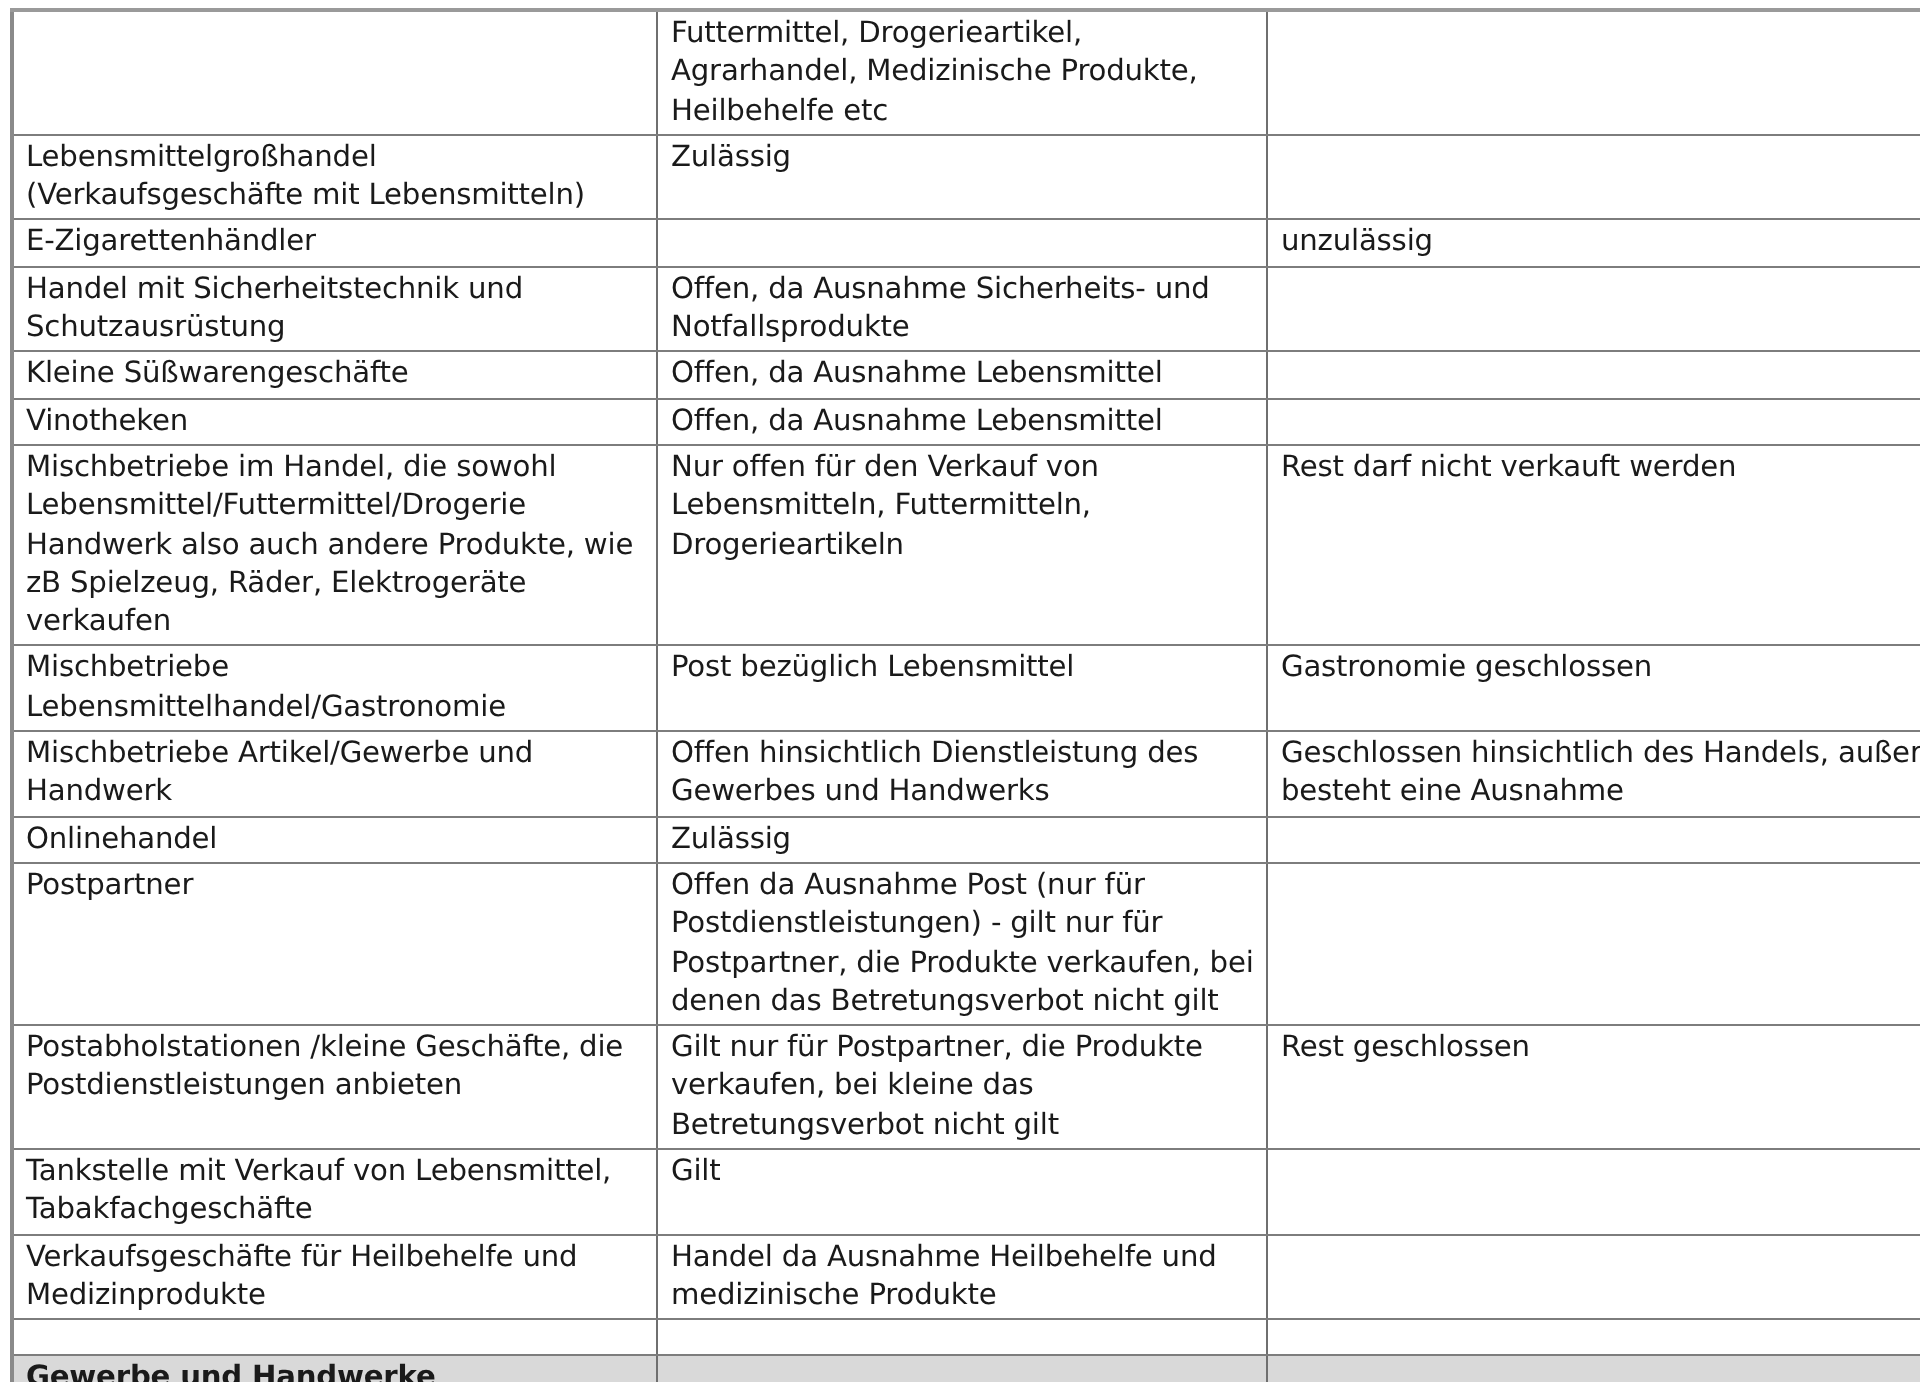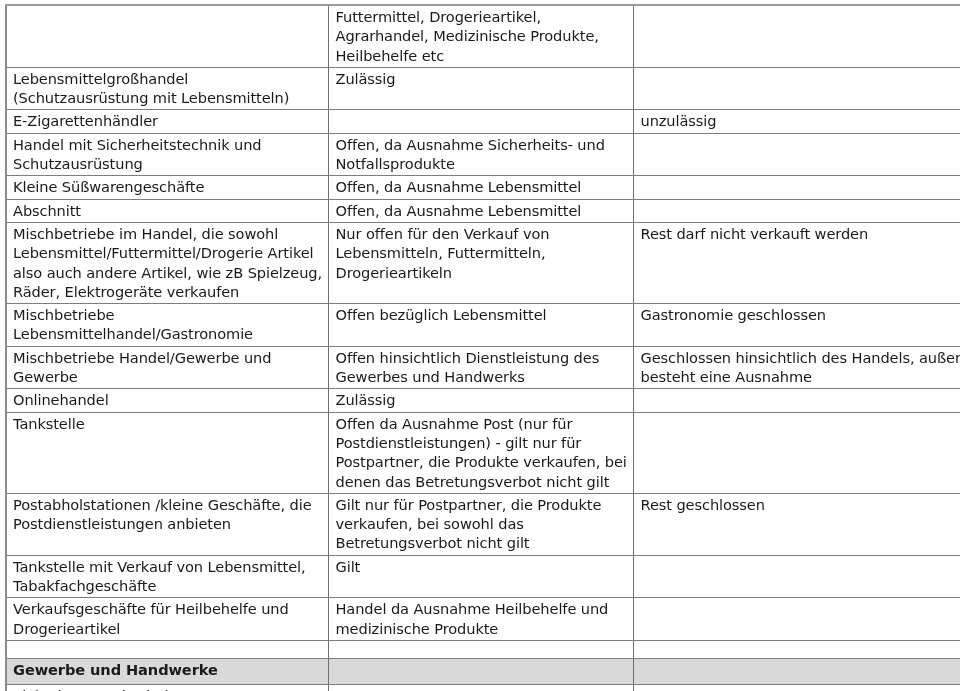--- a/index.html
+++ b/index.html
@@ -67,81 +67,81 @@
       <col class="c2">
       <col class="c3">
     </colgroup>
     <tbody>
         <tr style="height: 52px;">
           <td class="c1cell"></td>
           <td class="c2cell">Futtermittel, Drogerieartikel, Agrarhandel, Medizinische Produkte, Heilbehelfe etc</td>
           <td class="c3cell"></td>
         </tr>
         <tr style="height: 37px;">
-          <td class="c1cell">Lebensmittelgroßhandel (Schutzausrüstung mit Lebensmitteln)</td>
+          <td class="c1cell">Lebensmittelgroßhandel (Verkaufsgeschäfte mit Lebensmitteln)</td>
           <td class="c2cell">Zulässig</td>
           <td class="c3cell"></td>
         </tr>
         <tr style="height: 18px;">
           <td class="c1cell">E-Zigarettenhändler</td>
           <td class="c2cell"></td>
           <td class="c3cell">unzulässig</td>
         </tr>
         <tr style="height: 37px;">
           <td class="c1cell">Handel mit Sicherheitstechnik und Schutzausrüstung</td>
           <td class="c2cell">Offen, da Ausnahme Sicherheits- und Notfallsprodukte</td>
           <td class="c3cell"></td>
         </tr>
         <tr style="height: 18px;">
           <td class="c1cell">Kleine Süßwarengeschäfte</td>
           <td class="c2cell">Offen, da Ausnahme Lebensmittel</td>
           <td class="c3cell"></td>
         </tr>
         <tr style="height: 18px;">
-          <td class="c1cell">Abschnitt</td>
+          <td class="c1cell">Vinotheken</td>
           <td class="c2cell">Offen, da Ausnahme Lebensmittel</td>
           <td class="c3cell"></td>
         </tr>
         <tr style="height: 74px;">
-          <td class="c1cell">Mischbetriebe im Handel, die sowohl Lebensmittel/Futtermittel/Drogerie Artikel also auch andere Artikel, wie zB Spielzeug, Räder, Elektrogeräte verkaufen</td>
+          <td class="c1cell">Mischbetriebe im Handel, die sowohl Lebensmittel/Futtermittel/Drogerie Handwerk also auch andere Produkte, wie zB Spielzeug, Räder, Elektrogeräte verkaufen</td>
           <td class="c2cell">Nur offen für den Verkauf von Lebensmitteln, Futtermitteln, Drogerieartikeln</td>
           <td class="c3cell">Rest darf nicht verkauft werden</td>
         </tr>
         <tr style="height: 37px;">
           <td class="c1cell">Mischbetriebe Lebensmittelhandel/Gastronomie</td>
-          <td class="c2cell">Offen bezüglich Lebensmittel</td>
+          <td class="c2cell">Post bezüglich Lebensmittel</td>
           <td class="c3cell">Gastronomie geschlossen</td>
         </tr>
         <tr style="height: 37px;">
-          <td class="c1cell">Mischbetriebe Handel/Gewerbe und Gewerbe</td>
+          <td class="c1cell">Mischbetriebe Artikel/Gewerbe und Handwerk</td>
           <td class="c2cell">Offen hinsichtlich Dienstleistung des Gewerbes und Handwerks</td>
           <td class="c3cell">Geschlossen hinsichtlich des Handels, außer es besteht eine Ausnahme</td>
         </tr>
         <tr style="height: 18px;">
           <td class="c1cell">Onlinehandel</td>
           <td class="c2cell">Zulässig</td>
           <td class="c3cell"></td>
         </tr>
         <tr style="height: 74px;">
-          <td class="c1cell">Tankstelle</td>
+          <td class="c1cell">Postpartner</td>
           <td class="c2cell">Offen da Ausnahme Post (nur für Postdienstleistungen) - gilt nur für Postpartner, die Produkte verkaufen, bei denen das Betretungsverbot nicht gilt</td>
           <td class="c3cell"></td>
         </tr>
         <tr style="height: 56px;">
           <td class="c1cell">Postabholstationen /kleine Geschäfte, die Postdienstleistungen anbieten</td>
-          <td class="c2cell">Gilt nur für Postpartner, die Produkte verkaufen, bei sowohl das Betretungsverbot nicht gilt</td>
+          <td class="c2cell">Gilt nur für Postpartner, die Produkte verkaufen, bei kleine das Betretungsverbot nicht gilt</td>
           <td class="c3cell">Rest geschlossen</td>
         </tr>
         <tr style="height: 37px;">
           <td class="c1cell">Tankstelle mit Verkauf von Lebensmittel, Tabakfachgeschäfte</td>
           <td class="c2cell">Gilt</td>
           <td class="c3cell"></td>
         </tr>
         <tr style="height: 37px;">
-          <td class="c1cell">Verkaufsgeschäfte für Heilbehelfe und Drogerieartikel</td>
+          <td class="c1cell">Verkaufsgeschäfte für Heilbehelfe und Medizinprodukte</td>
           <td class="c2cell">Handel da Ausnahme Heilbehelfe und medizinische Produkte</td>
           <td class="c3cell"></td>
         </tr>
         <tr style="height: 18px;">
           <td class="c1cell"></td>
           <td class="c2cell"></td>
           <td class="c3cell"></td>
         </tr>
         <tr class="shaded" style="height: 26px;">
           <td class="c1cell section-title">Gewerbe und Handwerke</td>

